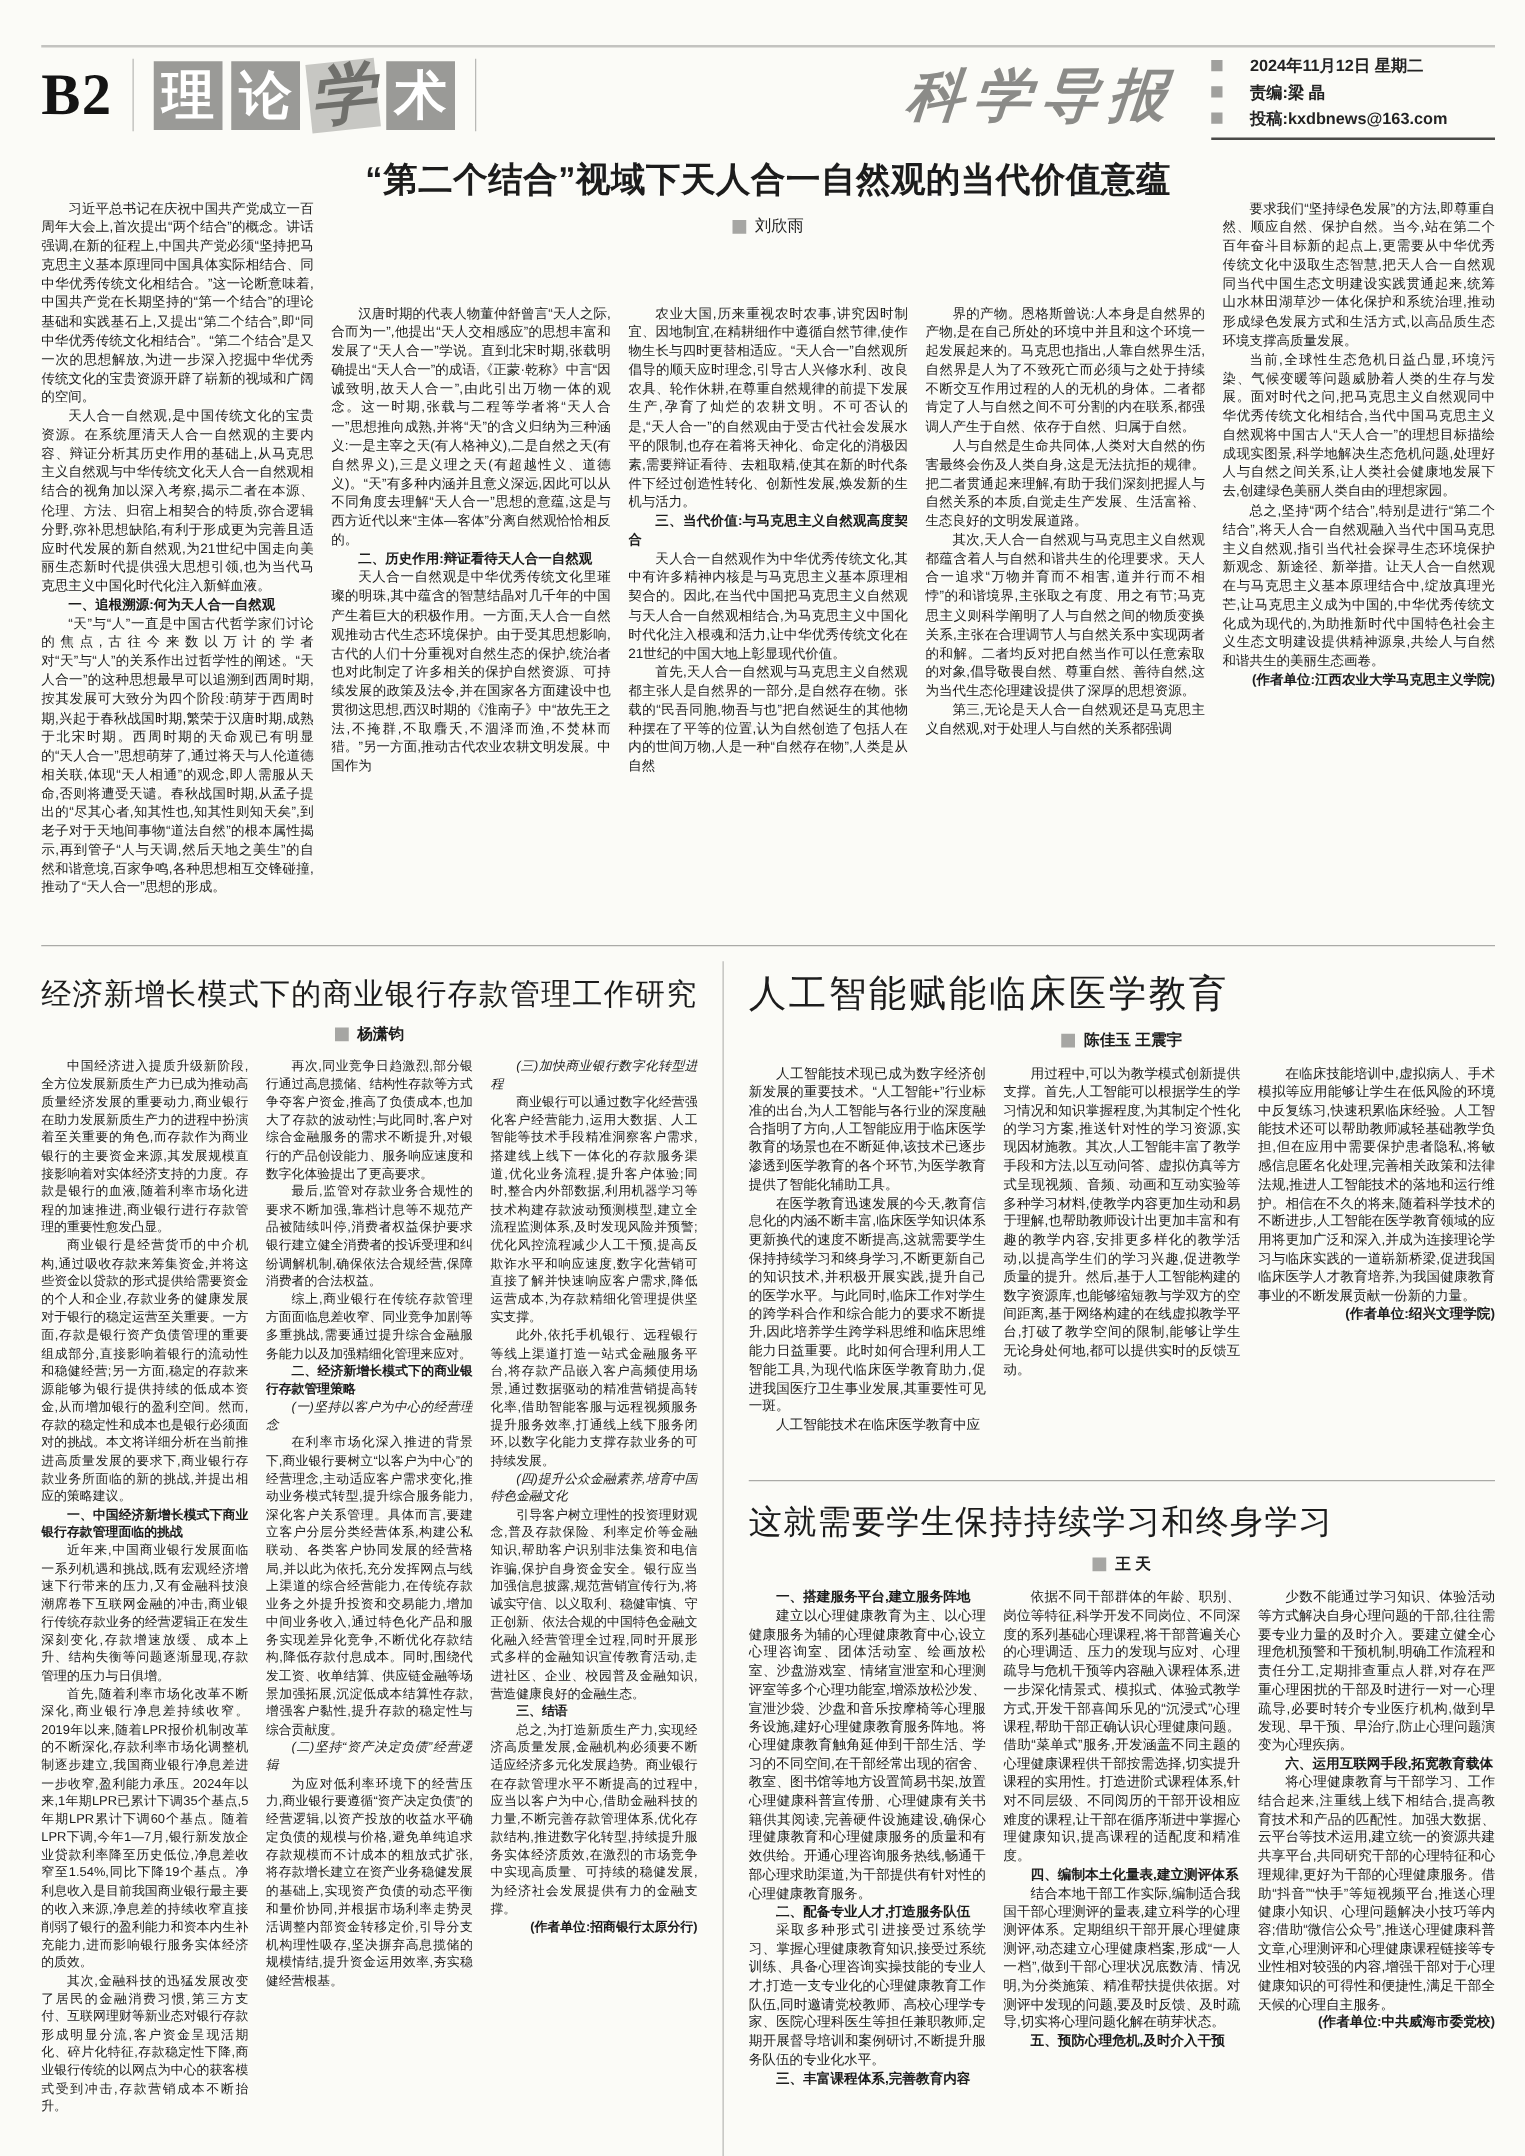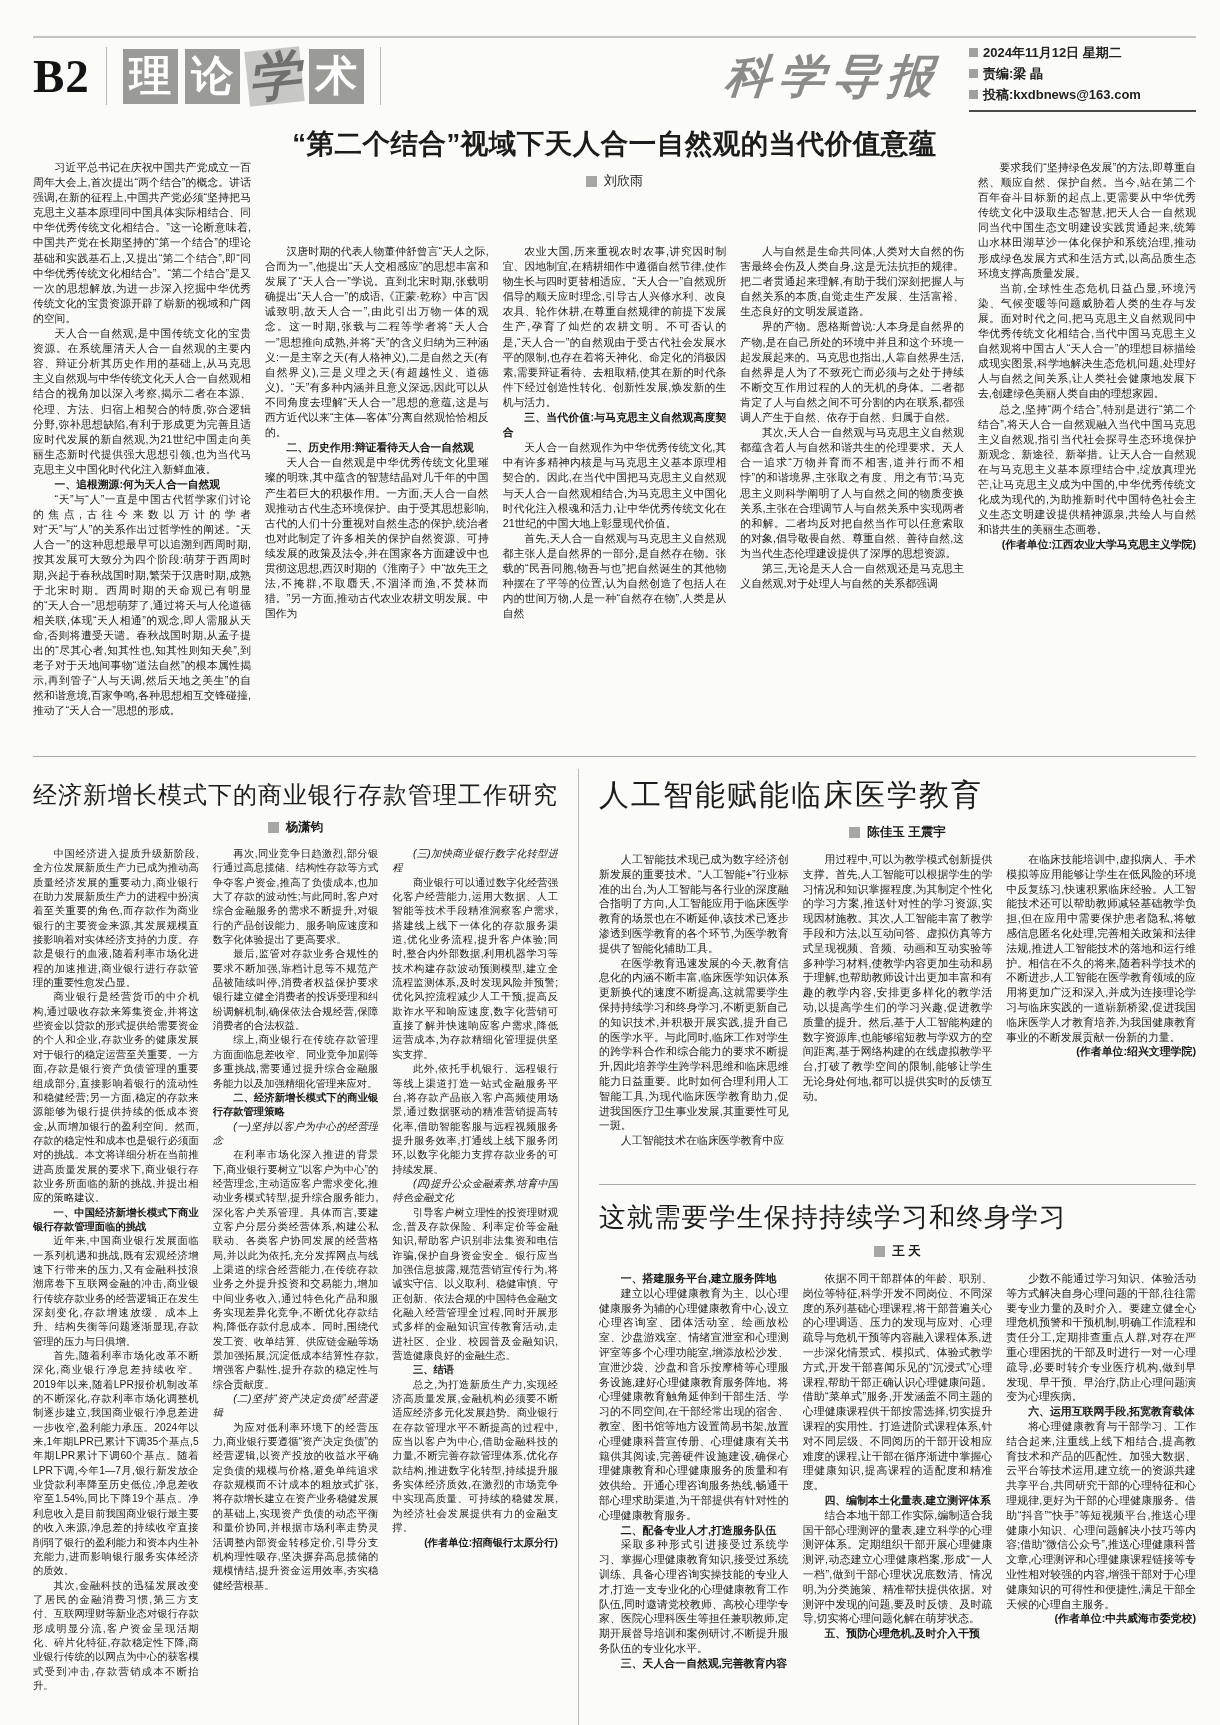--- a/index.html
+++ b/index.html
@@ -16,21 +16,21 @@
   .secboxes{display:flex;gap:7px;align-items:center;}
   .secbox{width:55px;height:55px;background:#9a9a97;color:#fff;font-weight:bold;font-size:42px;
           display:flex;align-items:center;justify-content:center;line-height:1;}
   .secbox.alt{background:#c7c7c3;color:#70706c;font-family:"Liberation Serif","DejaVu Serif",serif;
           font-style:italic;font-size:52px;transform:rotate(-6deg);}
   .mast-right{display:flex;align-items:flex-end;gap:28px;}
   .paperlogo{font-family:"Liberation Serif","DejaVu Serif",serif;font-weight:bold;font-style:italic;
           font-size:46px;color:#8b8b88;letter-spacing:8px;transform:skewX(-5deg);padding-bottom:4px;}
   .pubinfo{font-size:13px;font-weight:bold;line-height:21px;color:#222;border-bottom:2px solid #4a4a48;
           padding:2px 2px 5px 0;min-width:225px;}
-  .pubinfo .row{display:flex;align-items:center;gap:5px;white-space:nowrap;}
+  .pubinfo .row{display:flex;align-items:center;gap:22px;white-space:nowrap;}
   .msq{width:9px;height:9px;background:#a0a09d;display:inline-block;flex:0 0 auto;}
 
   
   .cols{display:flex;gap:14px;}
   .col{flex:1;overflow:hidden;text-align:justify;}
   .col p{margin:0;}
   .para{text-indent:2em;}
   .sh{font-weight:bold;text-indent:2em;}
   .shi{font-weight:normal;font-style:italic;text-indent:2em;}
   .attr{font-weight:bold;text-align:right;text-indent:0;}
@@ -126,22 +126,22 @@
                 <p class="sh">二、历史作用:辩证看待天人合一自然观</p>
                 <p class="para">天人合一自然观是中华优秀传统文化里璀璨的明珠,其中蕴含的智慧结晶对几千年的中国产生着巨大的积极作用。一方面,天人合一自然观推动古代生态环境保护。由于受其思想影响,古代的人们十分重视对自然生态的保护,统治者也对此制定了许多相关的保护自然资源、可持续发展的政策及法令,并在国家各方面建设中也贯彻这思想,西汉时期的《淮南子》中“故先王之法,不掩群,不取麛夭,不涸泽而渔,不焚林而猎。”另一方面,推动古代农业农耕文明发展。中国作为</p>
               </div>
             <div class="col mcol">
                 <p class="para">农业大国,历来重视农时农事,讲究因时制宜、因地制宜,在精耕细作中遵循自然节律,使作物生长与四时更替相适应。“天人合一”自然观所倡导的顺天应时理念,引导古人兴修水利、改良农具、轮作休耕,在尊重自然规律的前提下发展生产,孕育了灿烂的农耕文明。不可否认的是,“天人合一”的自然观由于受古代社会发展水平的限制,也存在着将天神化、命定化的消极因素,需要辩证看待、去粗取精,使其在新的时代条件下经过创造性转化、创新性发展,焕发新的生机与活力。</p>
                 <p class="sh">三、当代价值:与马克思主义自然观高度契合</p>
                 <p class="para">天人合一自然观作为中华优秀传统文化,其中有许多精神内核是与马克思主义基本原理相契合的。因此,在当代中国把马克思主义自然观与天人合一自然观相结合,为马克思主义中国化时代化注入根魂和活力,让中华优秀传统文化在21世纪的中国大地上彰显现代价值。</p>
                 <p class="para">首先,天人合一自然观与马克思主义自然观都主张人是自然界的一部分,是自然存在物。张载的“民吾同胞,物吾与也”把自然诞生的其他物种摆在了平等的位置,认为自然创造了包括人在内的世间万物,人是一种“自然存在物”,人类是从自然</p>
               </div>
             <div class="col mcol">
+                <p class="para">界的产物。恩格斯曾说:人本身是自然界的产物,是在自己所处的环境中并且和这个环境一起发展起来的。马克思也指出,人靠自然界生活,自然界是人为了不致死亡而必须与之处于持续不断交互作用过程的人的无机的身体。二者都肯定了人与自然之间不可分割的内在联系,都强调人产生于自然、依存于自然、归属于自然。</p>
                 <p class="para">人与自然是生命共同体,人类对大自然的伤害最终会伤及人类自身,这是无法抗拒的规律。把二者贯通起来理解,有助于我们深刻把握人与自然关系的本质,自觉走生产发展、生活富裕、生态良好的文明发展道路。</p>
-                <p class="para">界的产物。恩格斯曾说:人本身是自然界的产物,是在自己所处的环境中并且和这个环境一起发展起来的。马克思也指出,人靠自然界生活,自然界是人为了不致死亡而必须与之处于持续不断交互作用过程的人的无机的身体。二者都肯定了人与自然之间不可分割的内在联系,都强调人产生于自然、依存于自然、归属于自然。</p>
                 <p class="para">其次,天人合一自然观与马克思主义自然观都蕴含着人与自然和谐共生的伦理要求。天人合一追求“万物并育而不相害,道并行而不相悖”的和谐境界,主张取之有度、用之有节;马克思主义则科学阐明了人与自然之间的物质变换关系,主张在合理调节人与自然关系中实现两者的和解。二者均反对把自然当作可以任意索取的对象,倡导敬畏自然、尊重自然、善待自然,这为当代生态伦理建设提供了深厚的思想资源。</p>
                 <p class="para">第三,无论是天人合一自然观还是马克思主义自然观,对于处理人与自然的关系都强调</p>
               </div>
           </div>
         </div>
         <div class="col mcol side">
             <p class="para">要求我们“坚持绿色发展”的方法,即尊重自然、顺应自然、保护自然。当今,站在第二个百年奋斗目标新的起点上,更需要从中华优秀传统文化中汲取生态智慧,把天人合一自然观同当代中国生态文明建设实践贯通起来,统筹山水林田湖草沙一体化保护和系统治理,推动形成绿色发展方式和生活方式,以高品质生态环境支撑高质量发展。</p>
             <p class="para">当前,全球性生态危机日益凸显,环境污染、气候变暖等问题威胁着人类的生存与发展。面对时代之问,把马克思主义自然观同中华优秀传统文化相结合,当代中国马克思主义自然观将中国古人“天人合一”的理想目标描绘成现实图景,科学地解决生态危机问题,处理好人与自然之间关系,让人类社会健康地发展下去,创建绿色美丽人类自由的理想家园。</p>
             <p class="para">总之,坚持“两个结合”,特别是进行“第二个结合”,将天人合一自然观融入当代中国马克思主义自然观,指引当代社会探寻生态环境保护新观念、新途径、新举措。让天人合一自然观在与马克思主义基本原理结合中,绽放真理光芒,让马克思主义成为中国的,中华优秀传统文化成为现代的,为助推新时代中国特色社会主义生态文明建设提供精神源泉,共绘人与自然和谐共生的美丽生态画卷。</p>
             <p class="attr">(作者单位:江西农业大学马克思主义学院)</p>
@@ -224,21 +224,21 @@
           <div class="b-byline">
             <span class="bsq"></span>
             <span>王 天</span>
           </div>
           <div class="cols psy-cols">
             <div class="col">
                 <p class="sh">一、搭建服务平台,建立服务阵地</p>
                 <p class="para">建立以心理健康教育为主、以心理健康服务为辅的心理健康教育中心,设立心理咨询室、团体活动室、绘画放松室、沙盘游戏室、情绪宣泄室和心理测评室等多个心理功能室,增添放松沙发、宣泄沙袋、沙盘和音乐按摩椅等心理服务设施,建好心理健康教育服务阵地。将心理健康教育触角延伸到干部生活、学习的不同空间,在干部经常出现的宿舍、教室、图书馆等地方设置简易书架,放置心理健康科普宣传册、心理健康有关书籍供其阅读,完善硬件设施建设,确保心理健康教育和心理健康服务的质量和有效供给。开通心理咨询服务热线,畅通干部心理求助渠道,为干部提供有针对性的心理健康教育服务。</p>
                 <p class="sh">二、配备专业人才,打造服务队伍</p>
                 <p class="para">采取多种形式引进接受过系统学习、掌握心理健康教育知识,接受过系统训练、具备心理咨询实操技能的专业人才,打造一支专业化的心理健康教育工作队伍,同时邀请党校教师、高校心理学专家、医院心理科医生等担任兼职教师,定期开展督导培训和案例研讨,不断提升服务队伍的专业化水平。</p>
-                <p class="sh">三、天人合一自然观,完善教育内容</p>
+                <p class="sh">三、丰富课程体系,完善教育内容</p>
               </div>
             <div class="col">
                 <p class="para">依据不同干部群体的年龄、职别、岗位等特征,科学开发不同岗位、不同深度的系列基础心理课程,将干部普遍关心的心理调适、压力的发现与应对、心理疏导与危机干预等内容融入课程体系,进一步深化情景式、模拟式、体验式教学方式,开发干部喜闻乐见的“沉浸式”心理课程,帮助干部正确认识心理健康问题。借助“菜单式”服务,开发涵盖不同主题的心理健康课程供干部按需选择,切实提升课程的实用性。打造进阶式课程体系,针对不同层级、不同阅历的干部开设相应难度的课程,让干部在循序渐进中掌握心理健康知识,提高课程的适配度和精准度。</p>
                 <p class="sh">四、编制本土化量表,建立测评体系</p>
                 <p class="para">结合本地干部工作实际,编制适合我国干部心理测评的量表,建立科学的心理测评体系。定期组织干部开展心理健康测评,动态建立心理健康档案,形成“一人一档”,做到干部心理状况底数清、情况明,为分类施策、精准帮扶提供依据。对测评中发现的问题,要及时反馈、及时疏导,切实将心理问题化解在萌芽状态。</p>
                 <p class="sh">五、预防心理危机,及时介入干预</p>
               </div>
             <div class="col">
                 <p class="para">少数不能通过学习知识、体验活动等方式解决自身心理问题的干部,往往需要专业力量的及时介入。要建立健全心理危机预警和干预机制,明确工作流程和责任分工,定期排查重点人群,对存在严重心理困扰的干部及时进行一对一心理疏导,必要时转介专业医疗机构,做到早发现、早干预、早治疗,防止心理问题演变为心理疾病。</p>
                 <p class="sh">六、运用互联网手段,拓宽教育载体</p>

